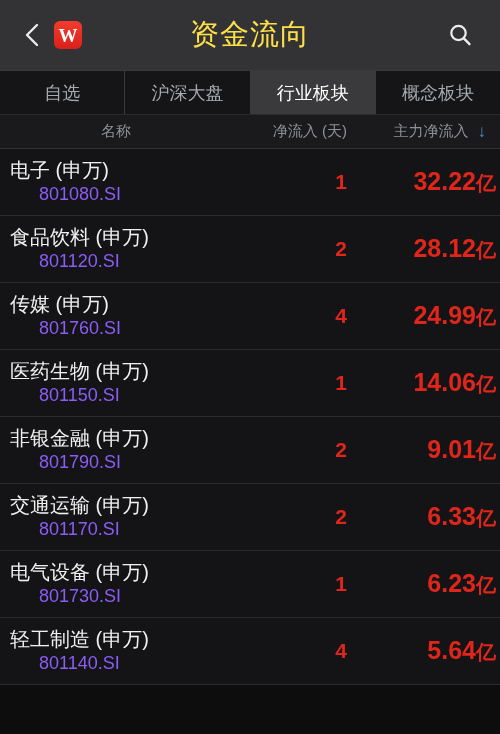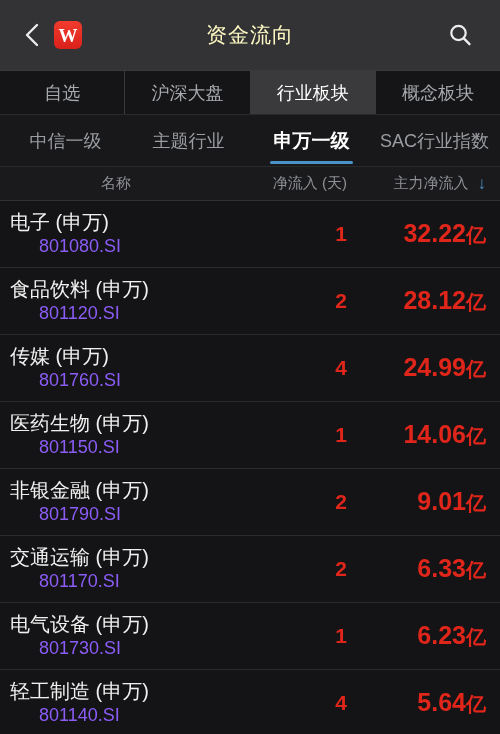--- a/index.html
+++ b/index.html
@@ -23,21 +23,21 @@
     width:28px; height:28px; border-radius:6px;
     background:linear-gradient(180deg,#f23c2e 0%,#d9201a 100%);
     color:#fff; font-size:19px; font-weight:bold;
     display:flex; align-items:center; justify-content:center;
     font-family:"Liberation Serif","DejaVu Serif",serif;
     line-height:1;
   }
   .tb-title {
     position:absolute; left:0; right:0; top:0; bottom:0;
     display:flex; align-items:center; justify-content:center;
-    color:#fef9c3; font-size:21px; letter-spacing:1px;
+    color:#fde047; font-size:29px; letter-spacing:1px;
     pointer-events:none;
   }
   .tb-search { margin-left:auto; padding-right:26px; display:flex; align-items:center; cursor:pointer; }
 
   
   .tabs1 {
     height:45px; display:flex; background:#a21caf;
     border-top:1px solid #3a3a3c; border-bottom:1px solid #2a2a2c;
   }
   .tab1 {
@@ -89,21 +89,21 @@
   .cell-name { width:232px; padding-left:10px; }
   .nm {
     color:#f0f0f0; font-size:20px; line-height:1.12; white-space:nowrap;
   }
   .code { color:#8b5cf6; font-size:18px; margin-top:3px; line-height:1.1;margin-left:29px; }
   .cell-days {
     width:115px; text-align:right;
     color:#e0261a; font-size:21px; font-weight:bold;
   }
   .cell-main {
-    flex:1; text-align:right; padding-right:14px;
+    flex:1; text-align:right; padding-right:4px;
     color:#e0261a; font-size:25px; font-weight:bold;
     white-space:nowrap;
   }
   .cell-main .unit { font-size:20px; }
 </style>
 </head>
 <body>
 
 <div id="app">
 
@@ -133,35 +133,20 @@
         <span>沪深大盘</span>
       </div>
     <div class="tab1 active">
         <span>行业板块</span>
       </div>
     <div class="tab1">
         <span>概念板块</span>
       </div>
   </div>
 
-  <div class="tabs2">
-    <div class="tab2">
-        <span>中信一级</span>
-      </div>
-    <div class="tab2">
-        <span>主题行业</span>
-      </div>
-    <div class="tab2 active">
-      <span>申万一级</span>
-      <span class="underline"></span>
-    </div>
-    <div class="tab2">
-        <span>SAC行业指数</span>
-      </div>
-  </div>
 
   <div class="colhead">
     <div class="ch-name">名称</div>
     <div class="ch-days">净流入 (天)</div>
     <div class="ch-main">
       <span>主力净流入</span>
       <span class="sort-arrow">↓</span>
     </div>
   </div>
 

